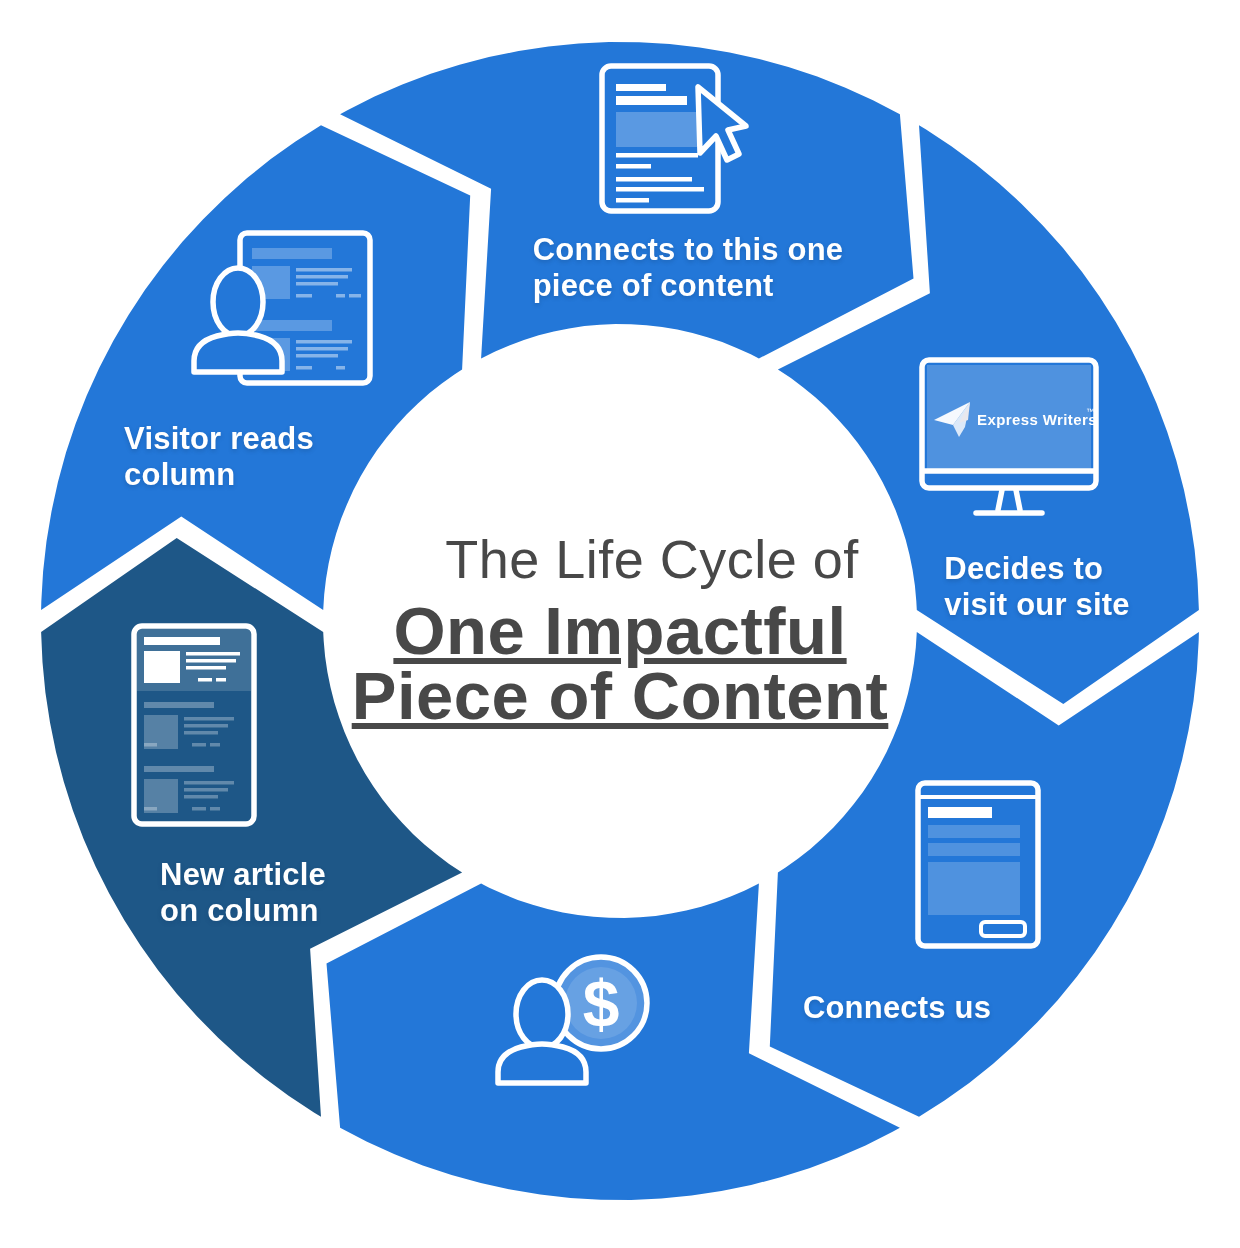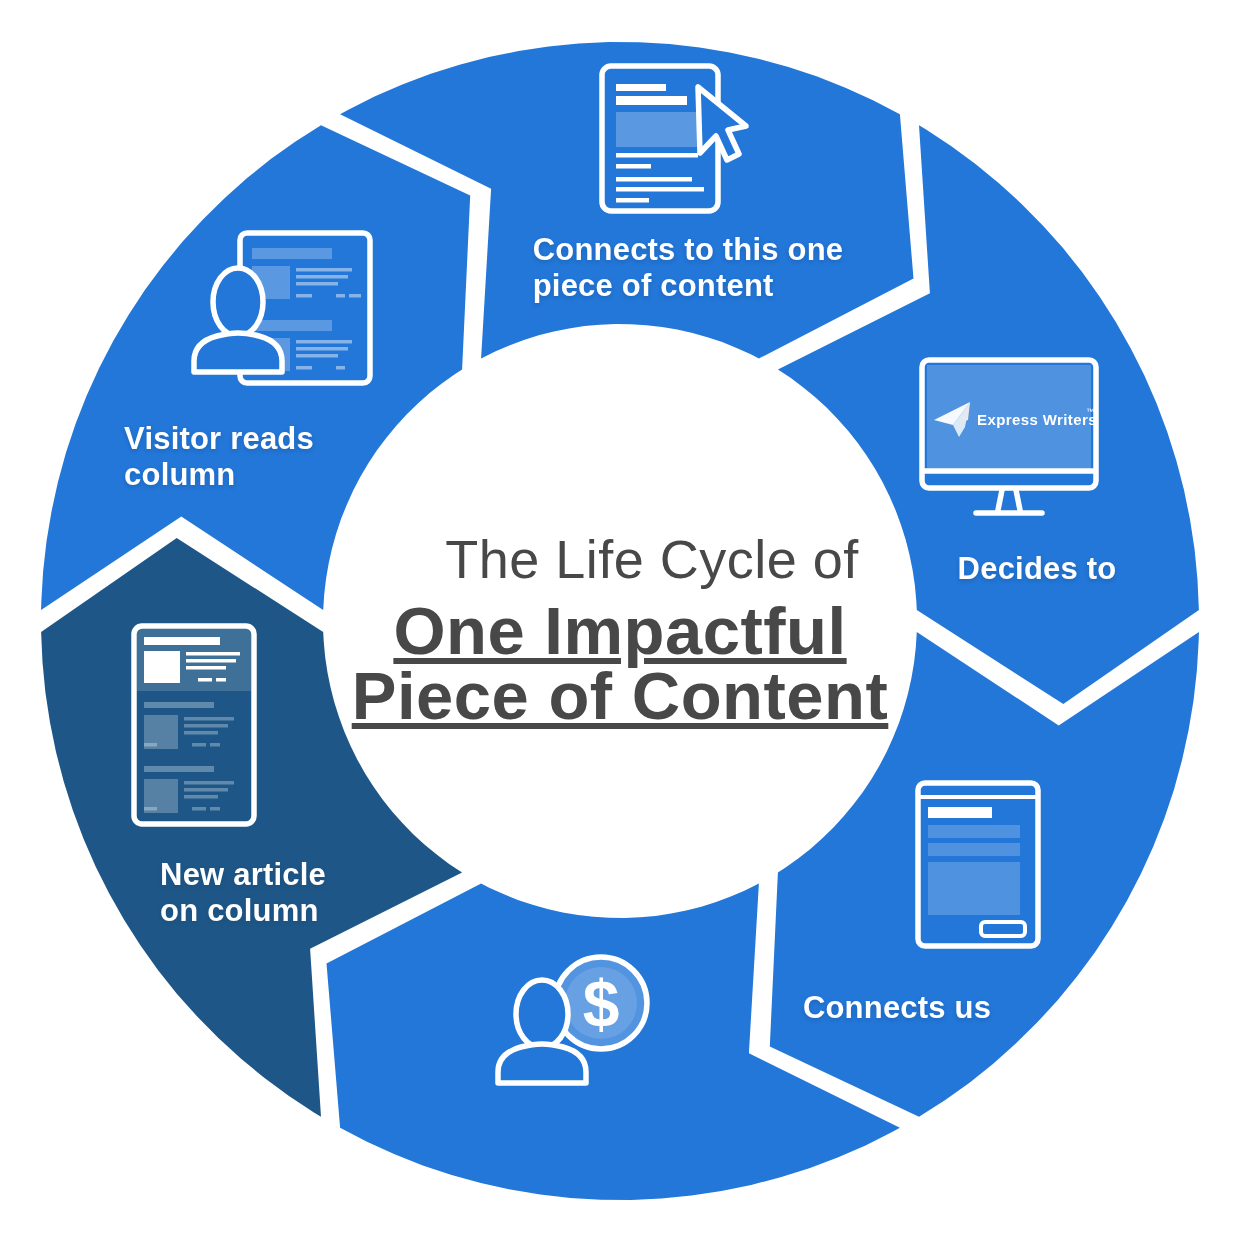--- a/index.html
+++ b/index.html
@@ -157,20 +157,21 @@
     <ellipse class="bluefill" cx="48" cy="80" rx="25" ry="34" stroke="#fff" stroke-width="5.5"></ellipse>
     <path class="bluefill" stroke="#fff" stroke-width="5.5" stroke-linejoin="round" d="M4 150 L4 139 C4 123 16 117 27 114 C35 112 41 111 48 111 C55 111 61 112 69 114 C80 117 92 123 92 139 L92 150 Z"></path>
   </svg>
 
   <div class="seg-label" style="left:688px;  top:232px">
     <div>Connects to this one</div>
     <div>piece of content</div>
   </div>
   <div class="seg-label" style="left:1037px; top:551px">
     <div>Decides to</div>
+    <div>visit our site</div>
   </div>
   <div class="seg-label" style="left:897px;  top:990px">
     <div>Connects us</div>
   </div>
   <div class="seg-label" style="left:243px;  top:857px">
     <div>New article</div>
     <div>on column</div>
   </div>
   <div class="seg-label" style="left:219px;  top:421px">
     <div>Visitor reads</div>

